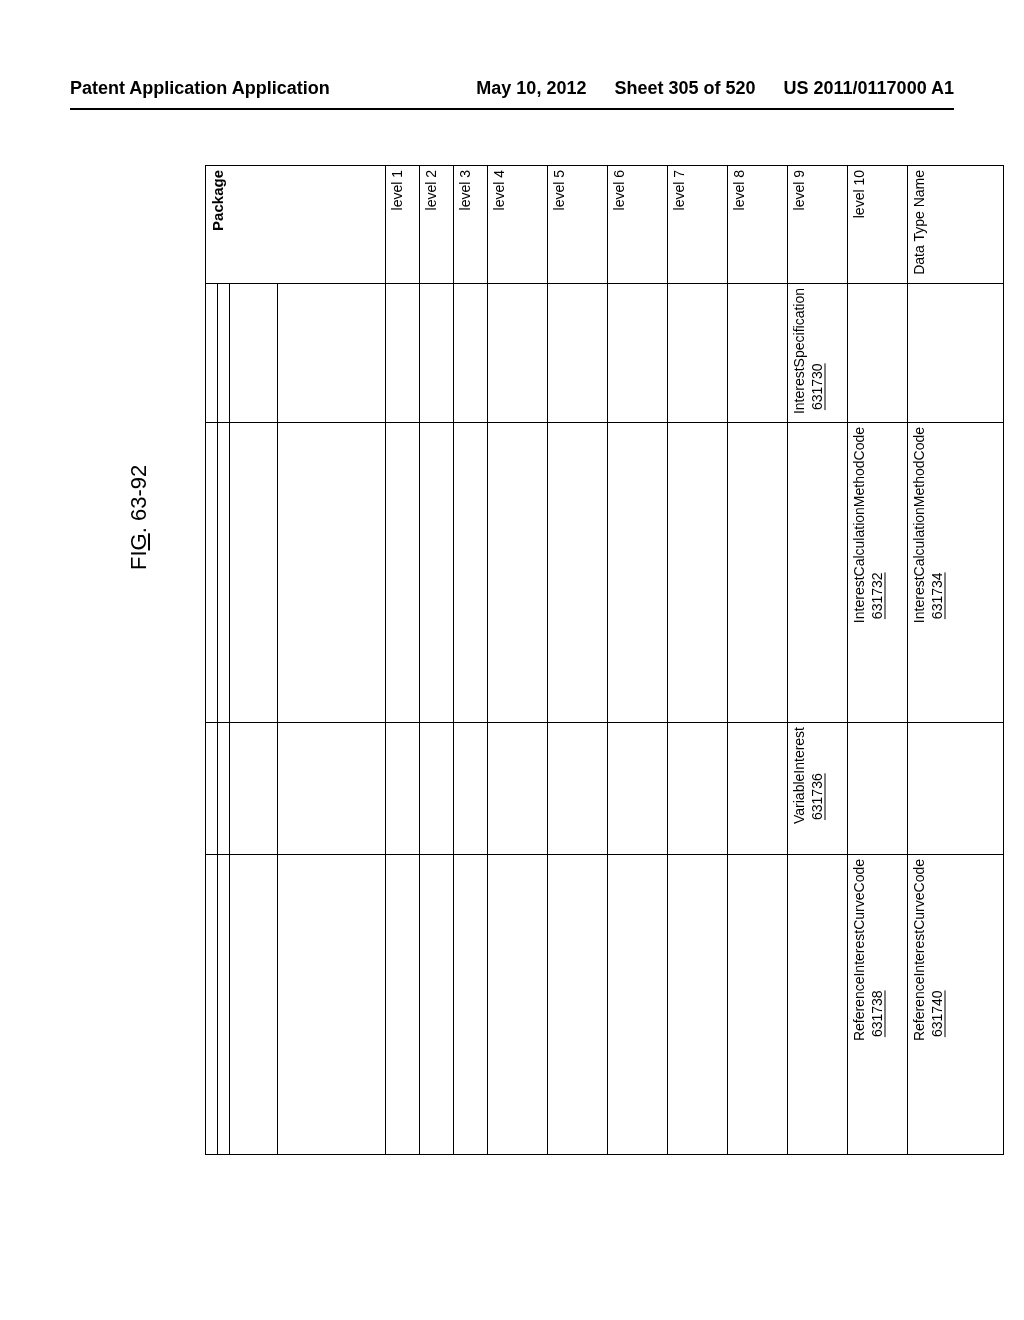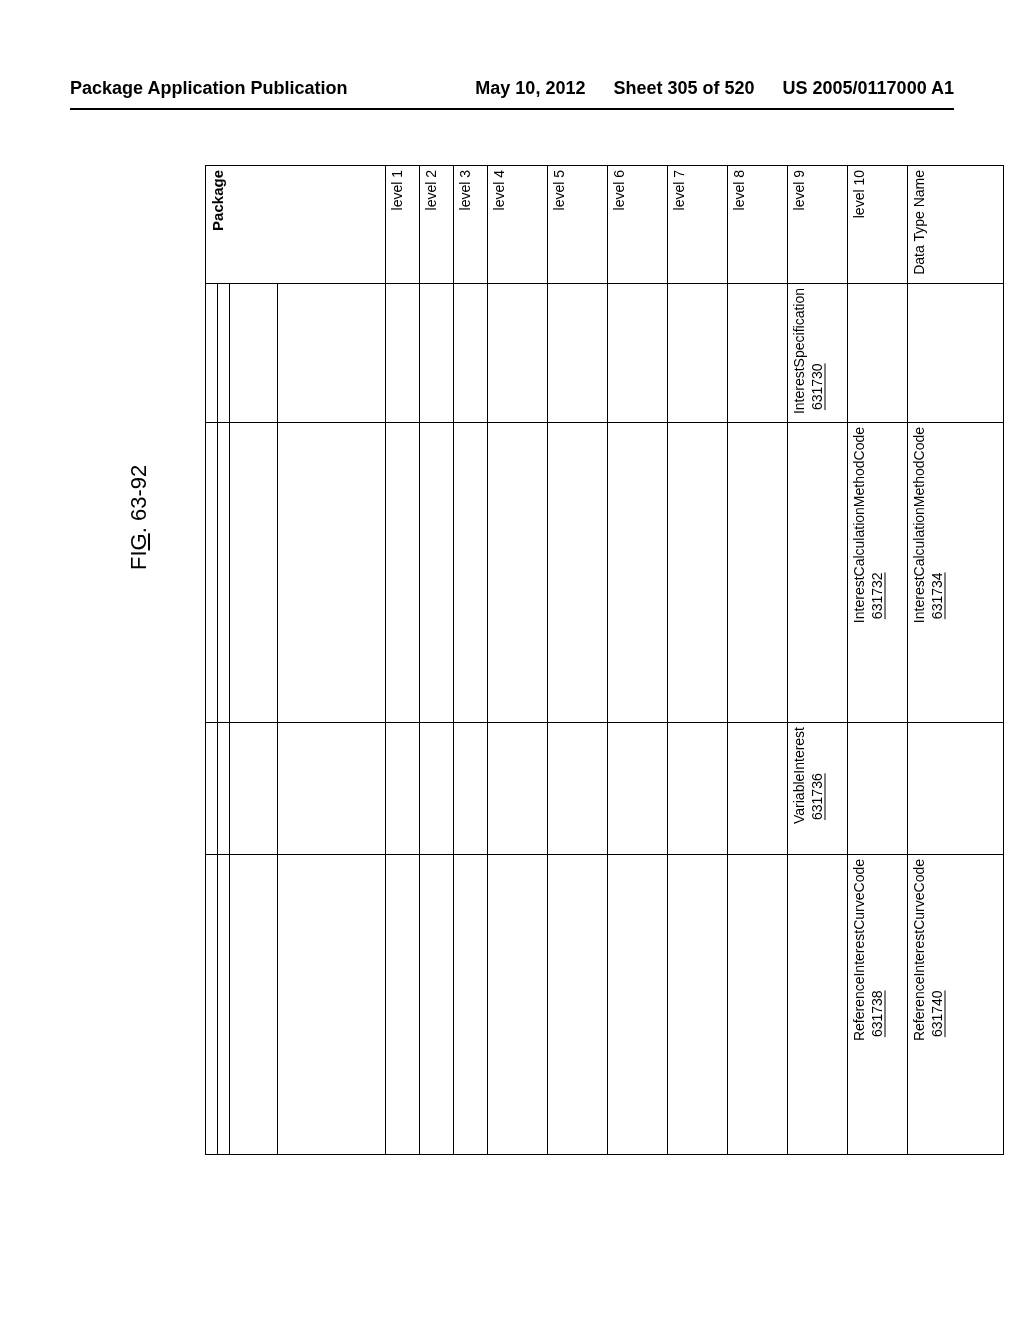--- a/index.html
+++ b/index.html
@@ -107,25 +107,25 @@
   }
   .h-r1 { height: 132px; }
   .h-r2 { height: 300px; }
   .h-r3 { height: 132px; }
   .h-r4 { height: 300px; }
 </style>
 </head>
 <body>
 
 <div class="page-header">
-  <span>Package Application Publication</span>
+  <span>Patent Application Application</span>
   <span class="right-group">
     <span>May 10, 2012</span>
     <span>Sheet 305 of 520</span>
-    <span>US 2005/0117000 A1</span>
+    <span>US 2011/0117000 A1</span>
   </span>
 </div>
 <div class="header-rule"></div>
 
 <div class="fig-label">
   <span>FI</span><span class="u">G</span><span>. 63-92</span>
 </div>
 
 <div class="table-wrap">
 <table>

